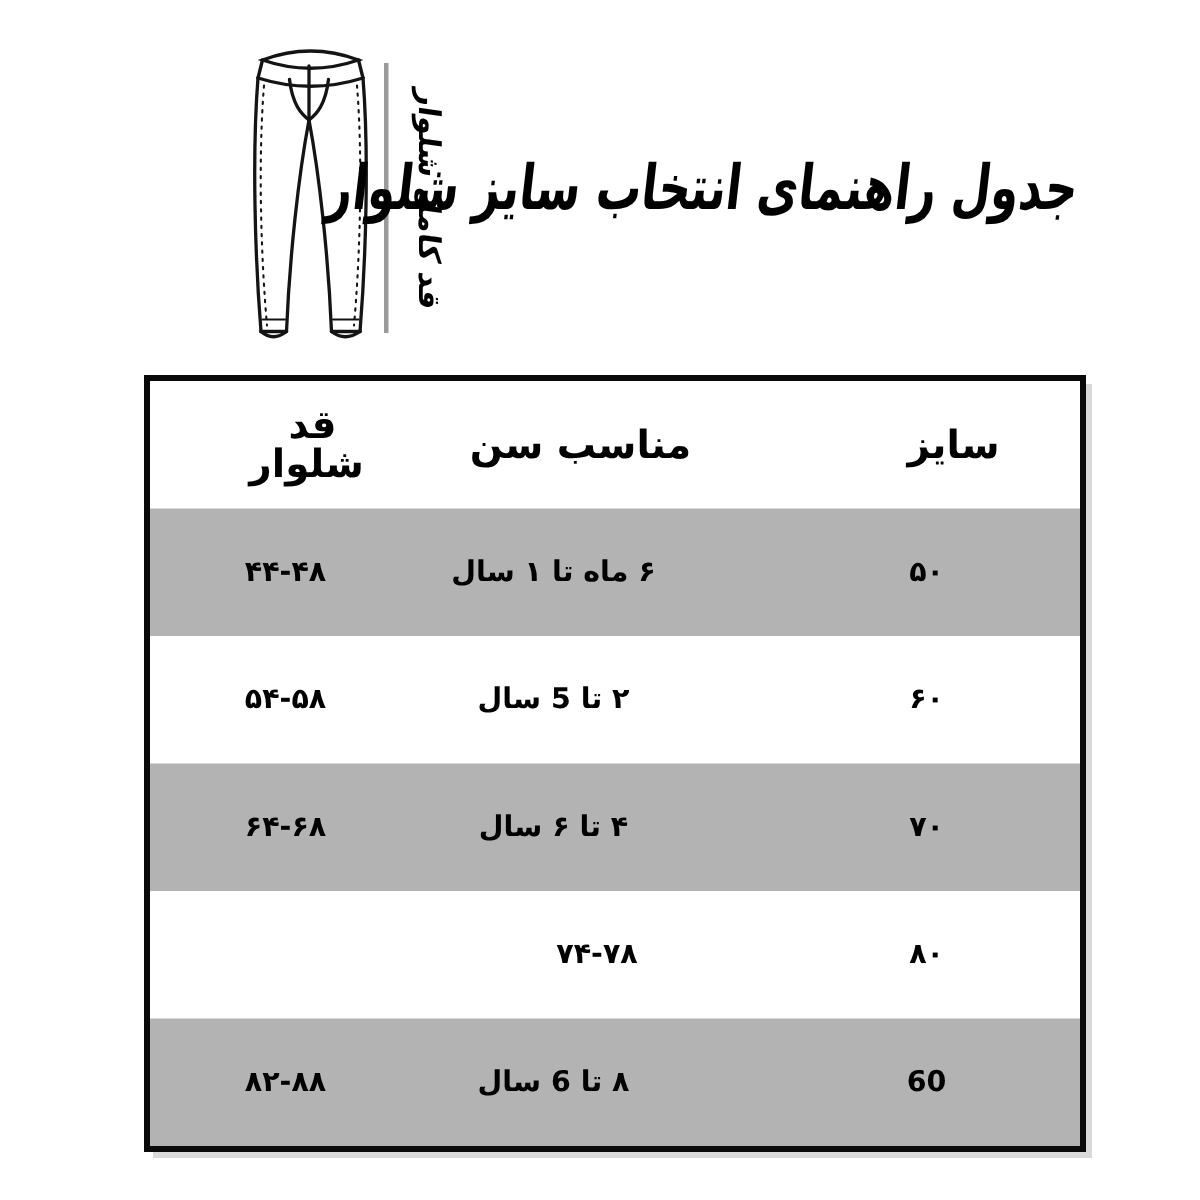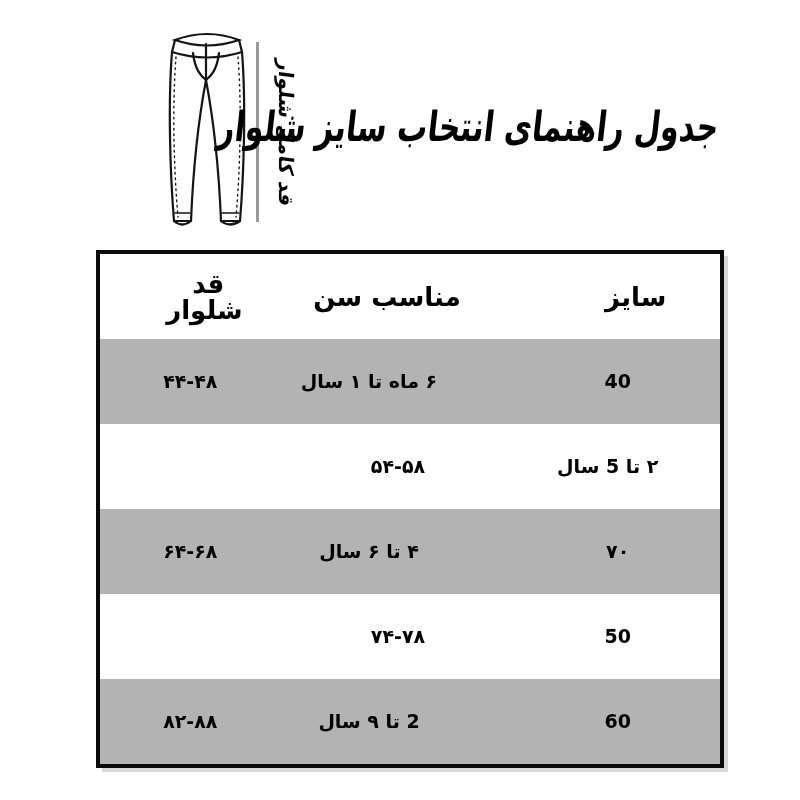--- a/index.html
+++ b/index.html
@@ -85,41 +85,42 @@
 
   <div class="size-table">
 
     <div class="trow header">
       <div class="cell c-size">سایز</div>
       <div class="cell c-age">مناسب سن</div>
       <div class="cell c-len">قد شلوار</div>
     </div>
 
     <div class="trow shaded">
-      <div class="cell c-size">40</div>
+      <div class="cell c-size">۵۰</div>
       <div class="cell c-age">۶ ماه تا ۱ سال</div>
       <div class="cell c-len">۴۴-۴۸</div>
     </div>
 
     <div class="trow">
+      <div class="cell c-size">۶۰</div>
       <div class="cell c-age">۲ تا 5 سال</div>
       <div class="cell c-len">۵۴-۵۸</div>
     </div>
 
     <div class="trow shaded">
       <div class="cell c-size">۷۰</div>
       <div class="cell c-age">۴ تا ۶ سال</div>
       <div class="cell c-len">۶۴-۶۸</div>
     </div>
 
     <div class="trow">
-      <div class="cell c-size">50</div>
+      <div class="cell c-size">۸۰</div>
       <div class="cell c-len">۷۴-۷۸</div>
     </div>
 
     <div class="trow shaded">
       <div class="cell c-size">60</div>
-      <div class="cell c-age">2 تا ۹ سال</div>
+      <div class="cell c-age">۸ تا 6 سال</div>
       <div class="cell c-len">۸۲-۸۸</div>
     </div>
 
   </div>
 </div>
 
 </body></html>

